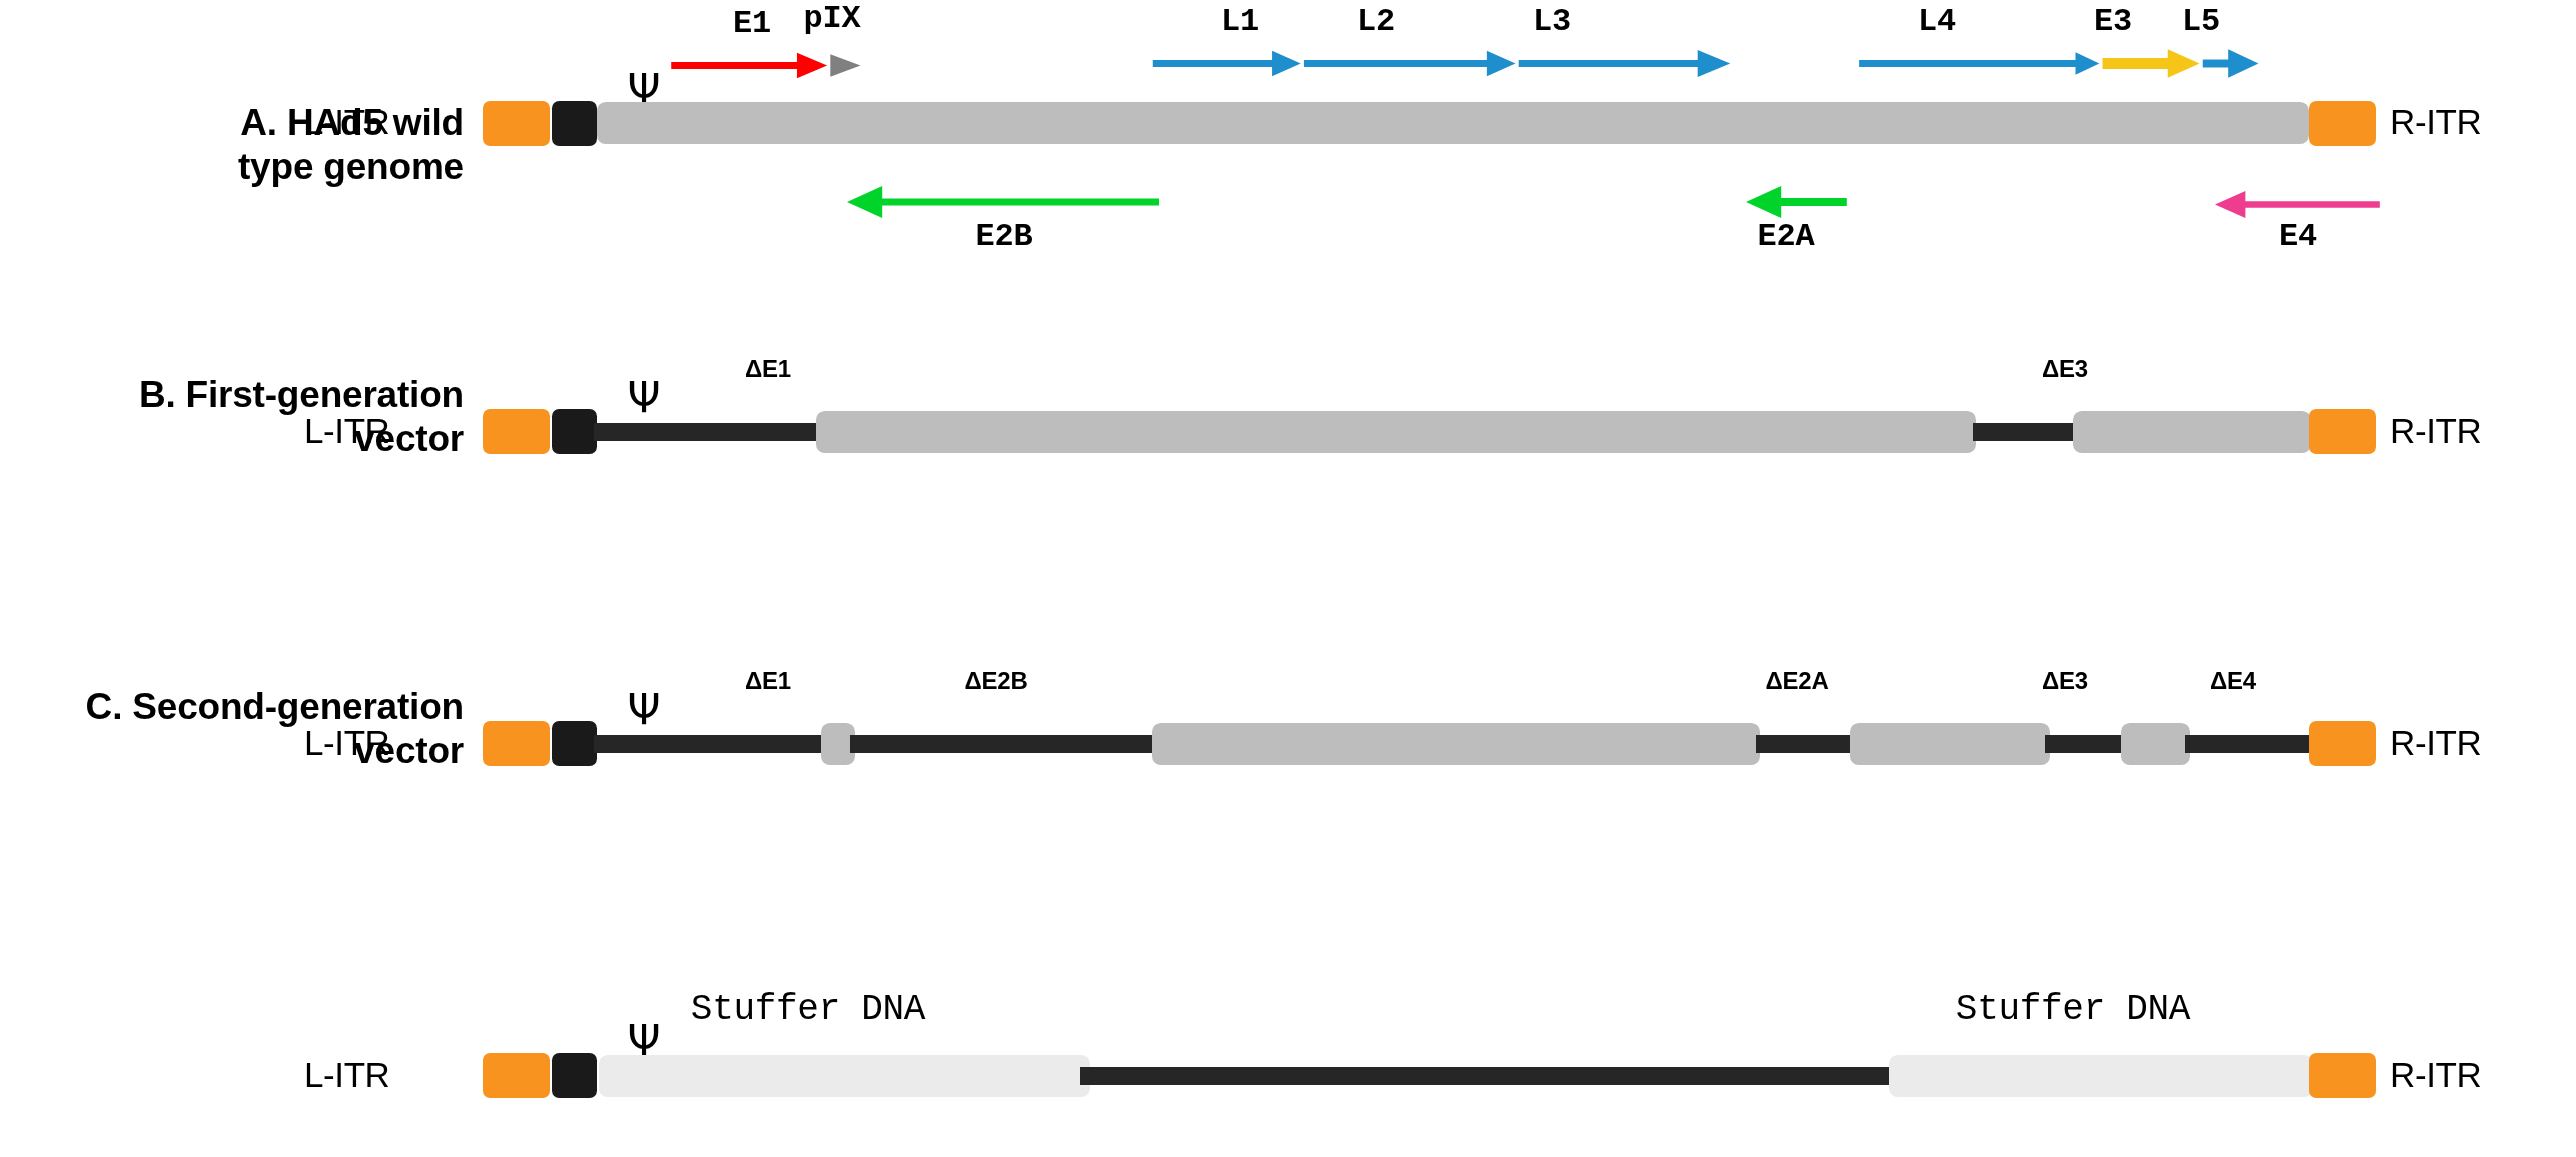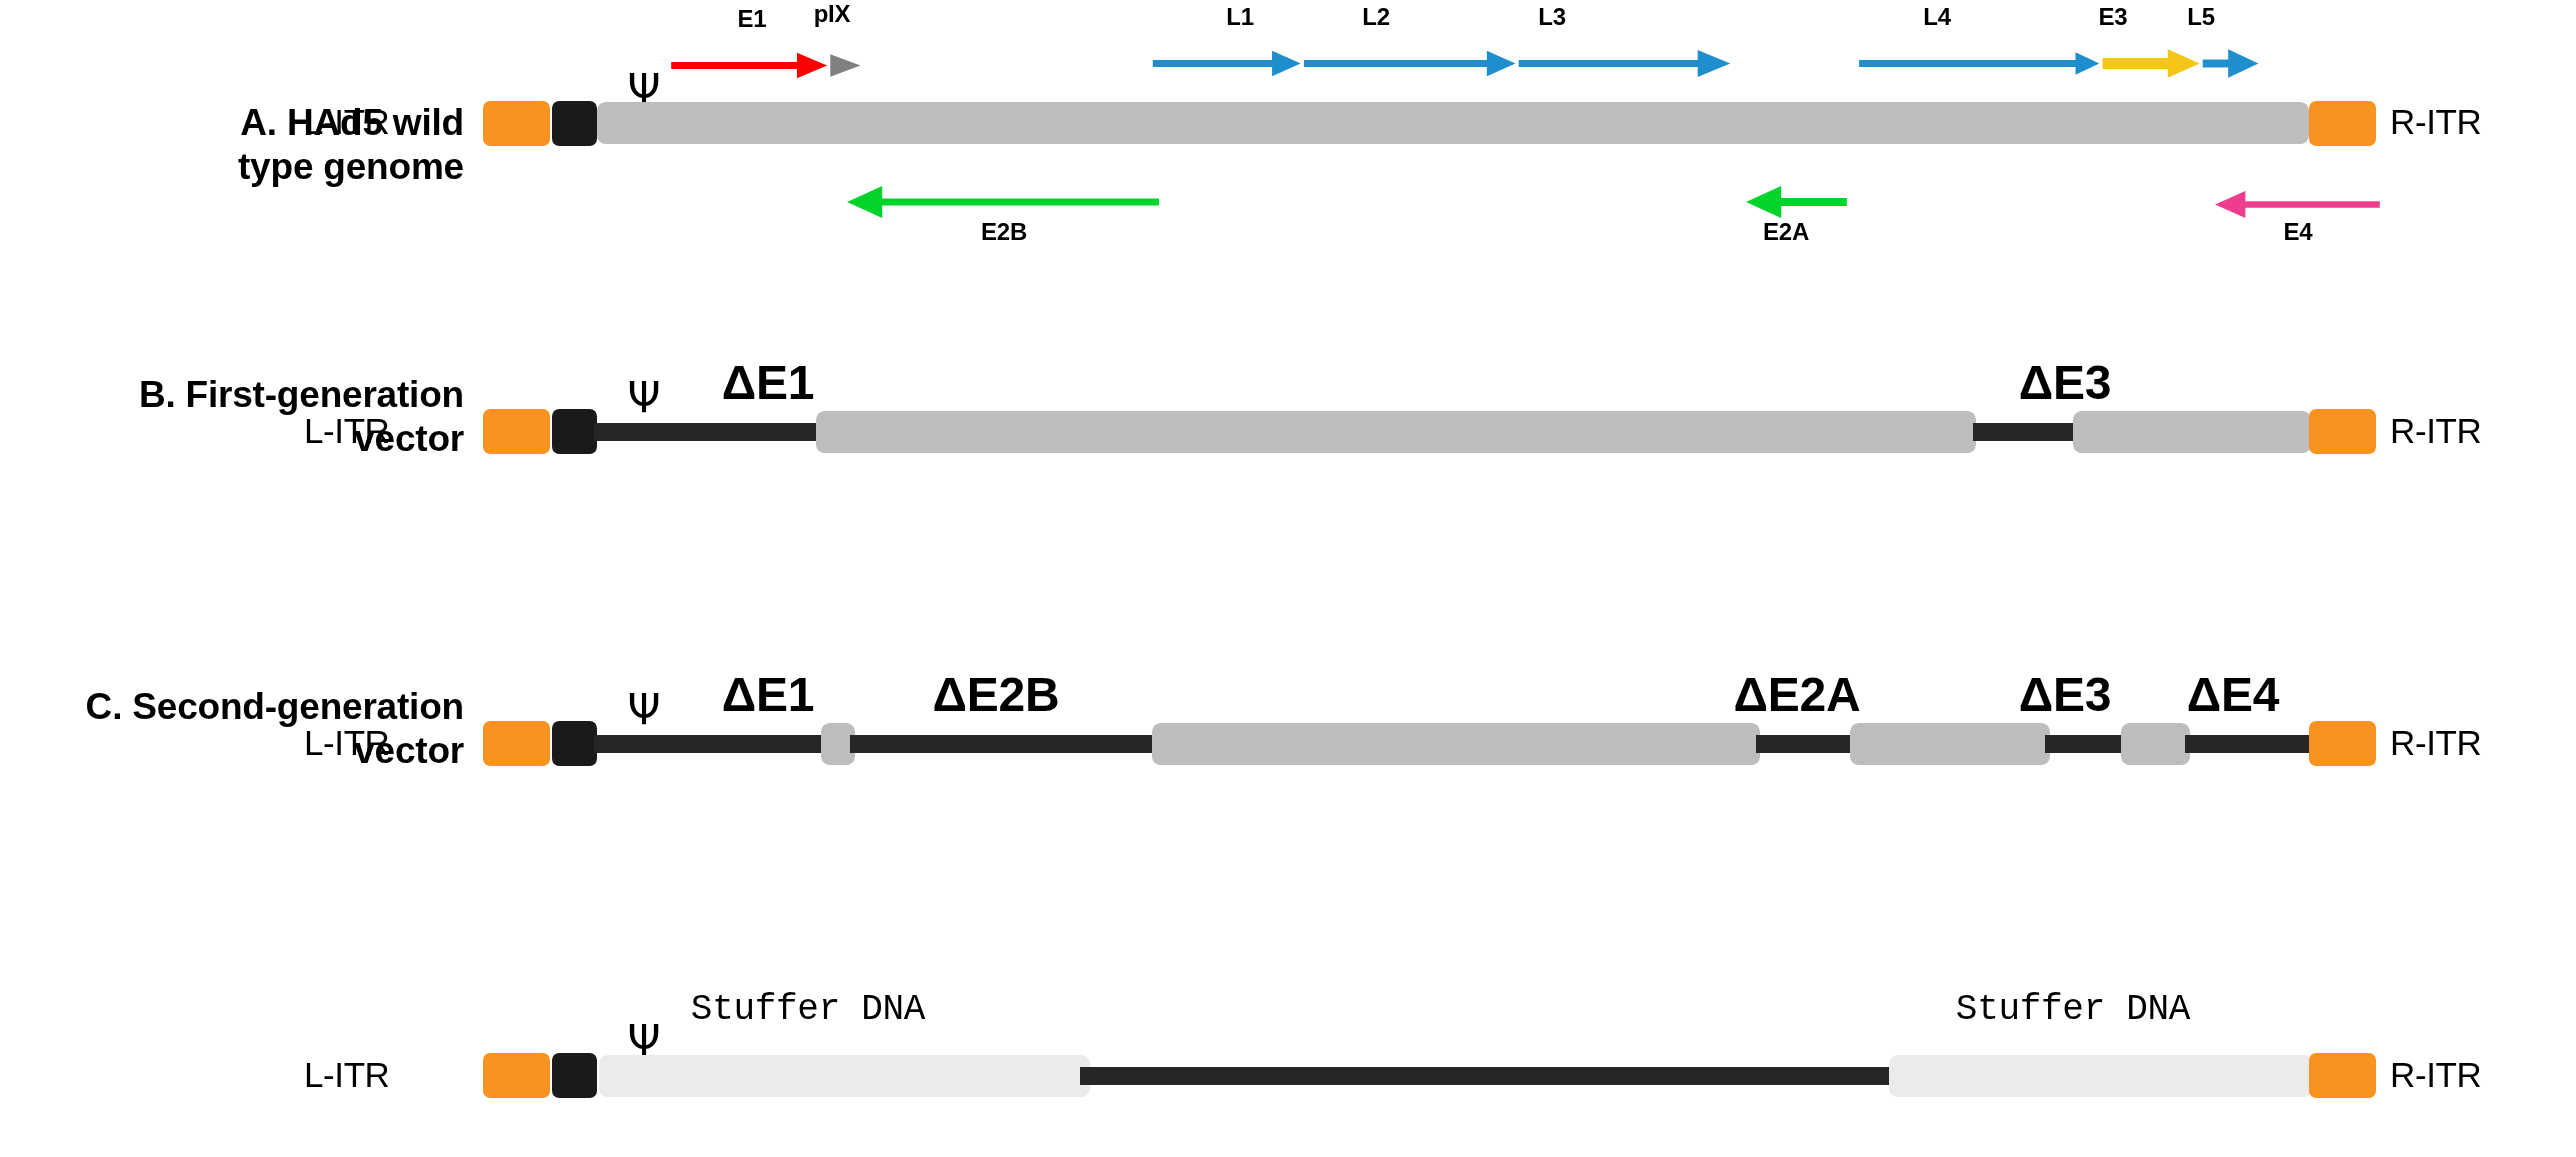--- a/index.html
+++ b/index.html
@@ -75,29 +75,30 @@
     line-height: 1;
     font-family: "DejaVu Sans", sans-serif;
     font-weight: normal;
     text-align: center;
   }
 
   
   .arrow-label {
     position: absolute;
     font-weight: bold;
+    font-size: 32px;
+    letter-spacing: -0.2px;
+    text-align: center;
+    white-space: nowrap;
+    font-family: Liberation Mono, monospace;
+  }
+  .delta-label {
+    position: absolute;
+    font-weight: bold;
     font-size: 24px;
-    letter-spacing: -0.2px;
-    text-align: center;
-    white-space: nowrap;
-  }
-  .delta-label {
-    position: absolute;
-    font-weight: bold;
-    font-size: 48px;
     letter-spacing: -0.2px;
     text-align: center;
     white-space: nowrap;
   }
   .stuffer-label {
     position: absolute;
     font-weight: normal;
     font-size: 36px;
     letter-spacing: -0.3px;
     text-align: center;

